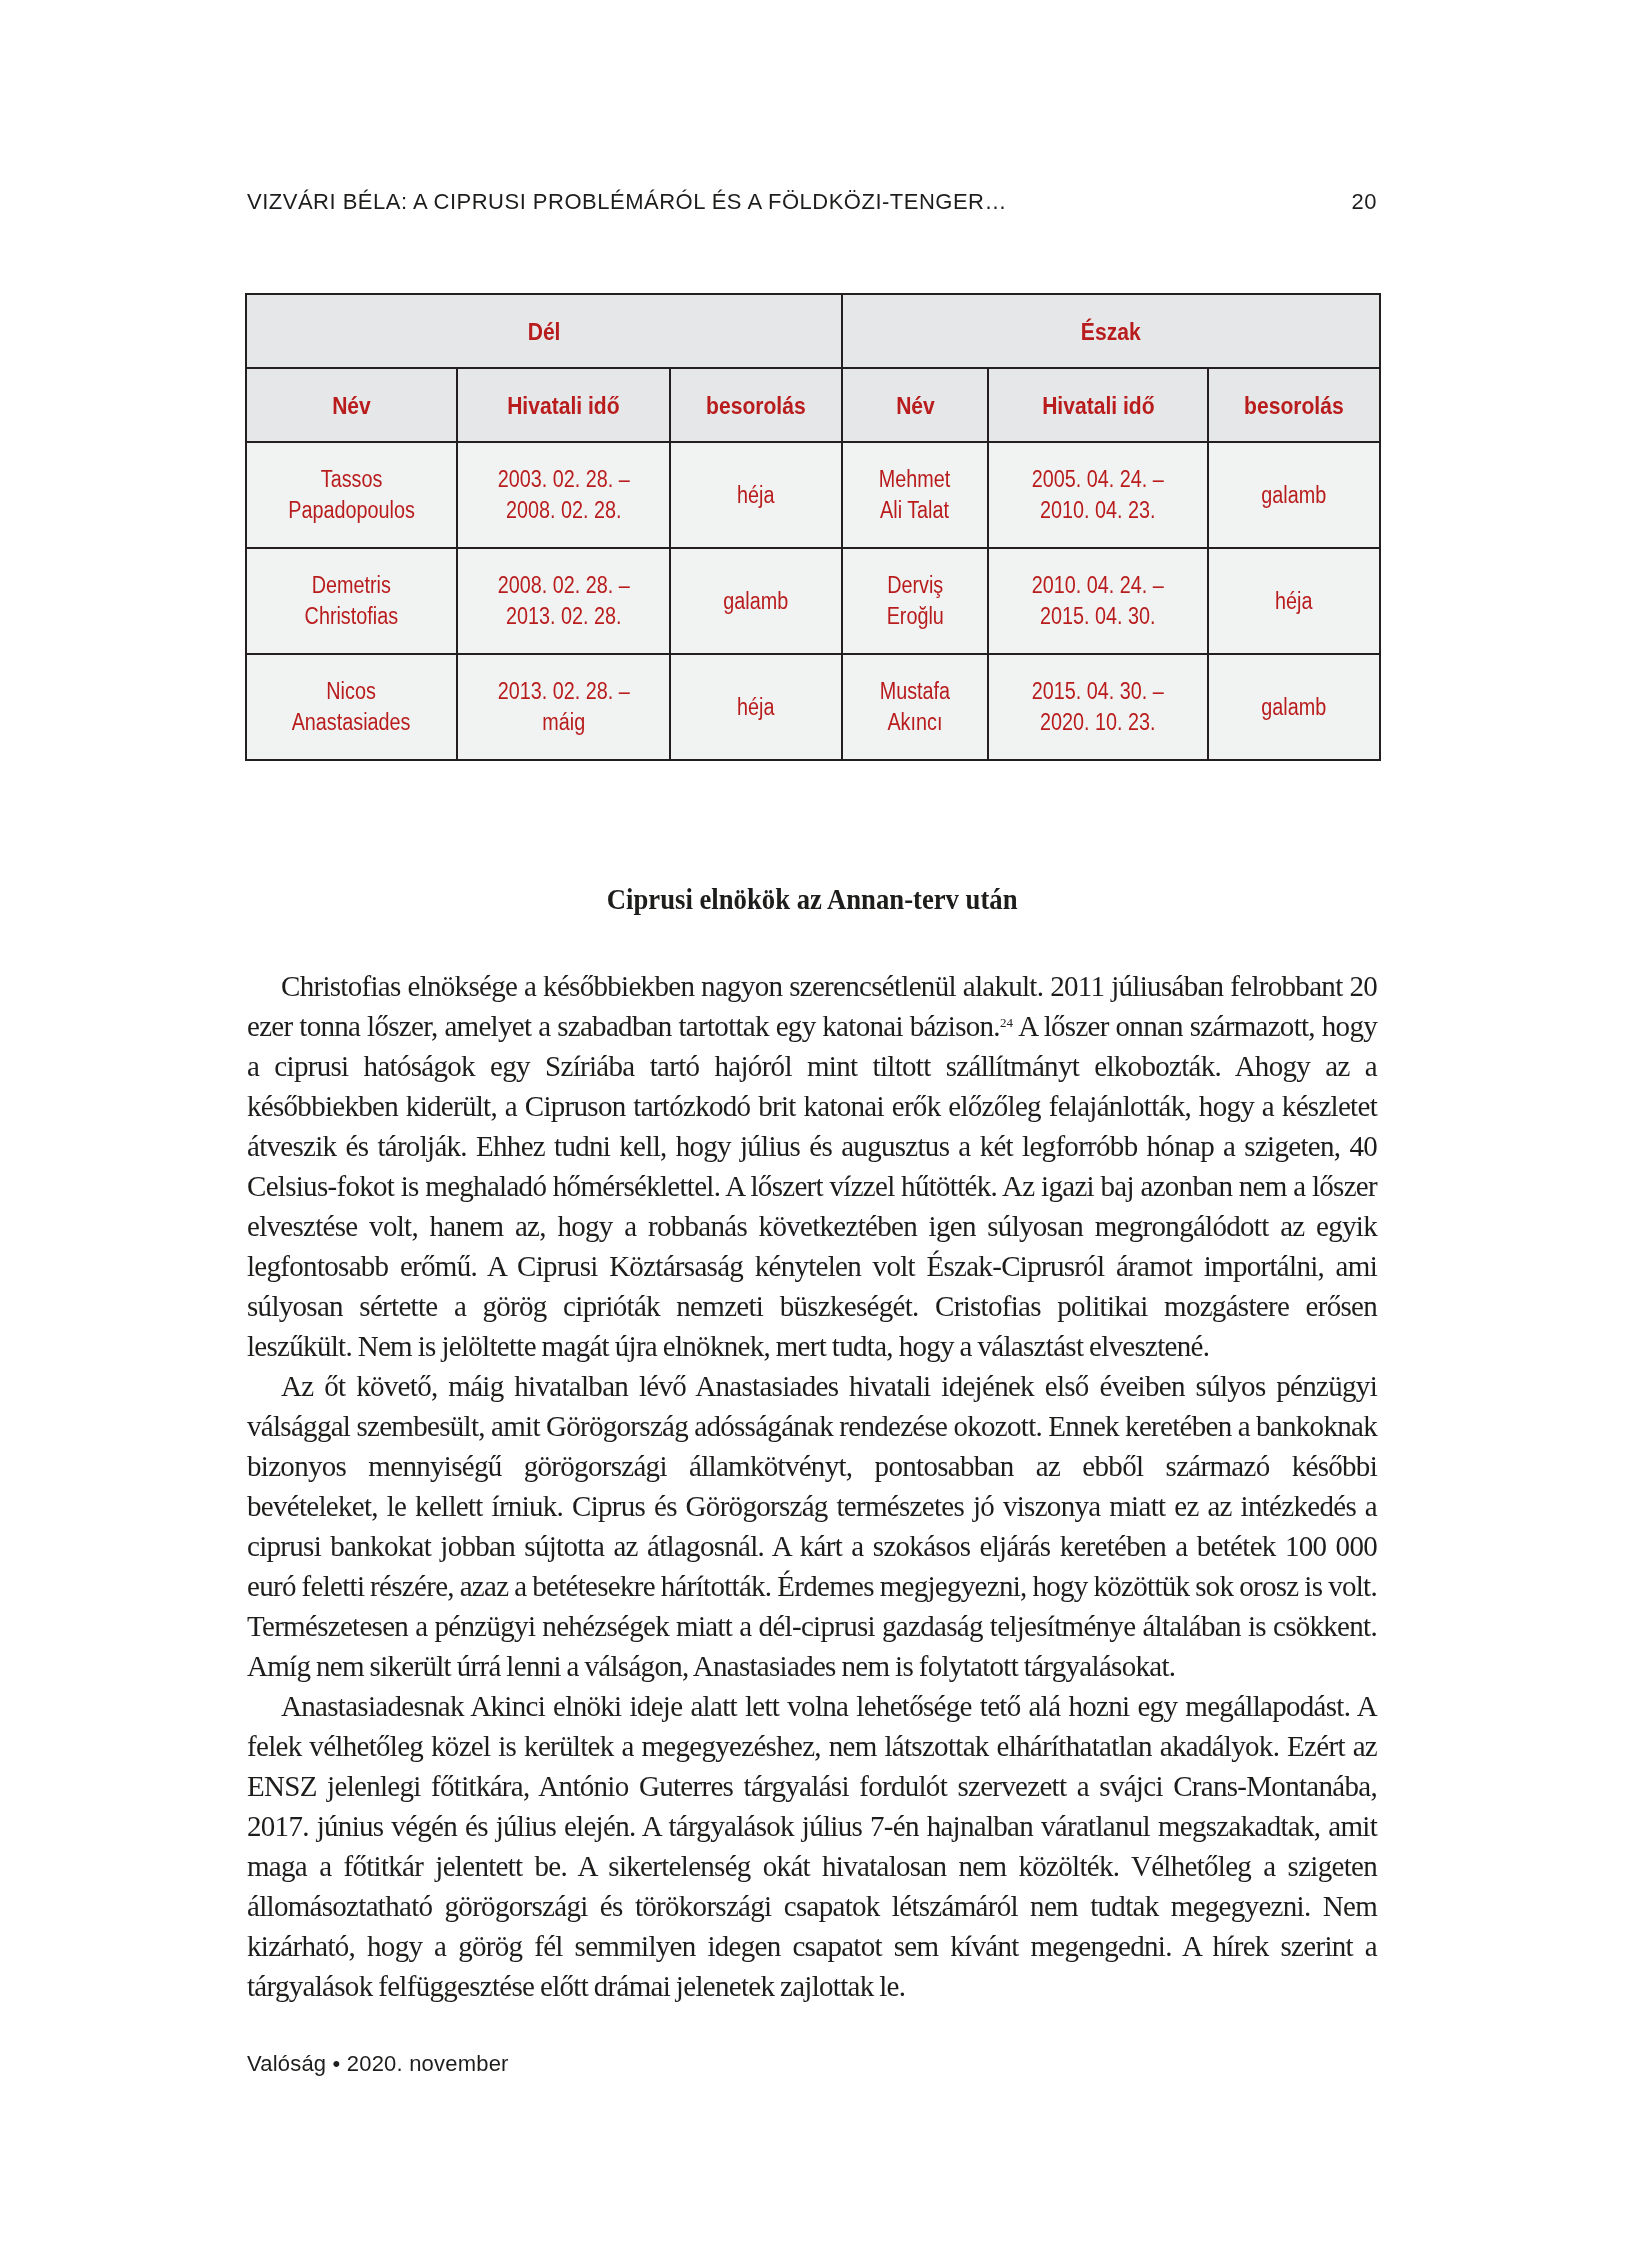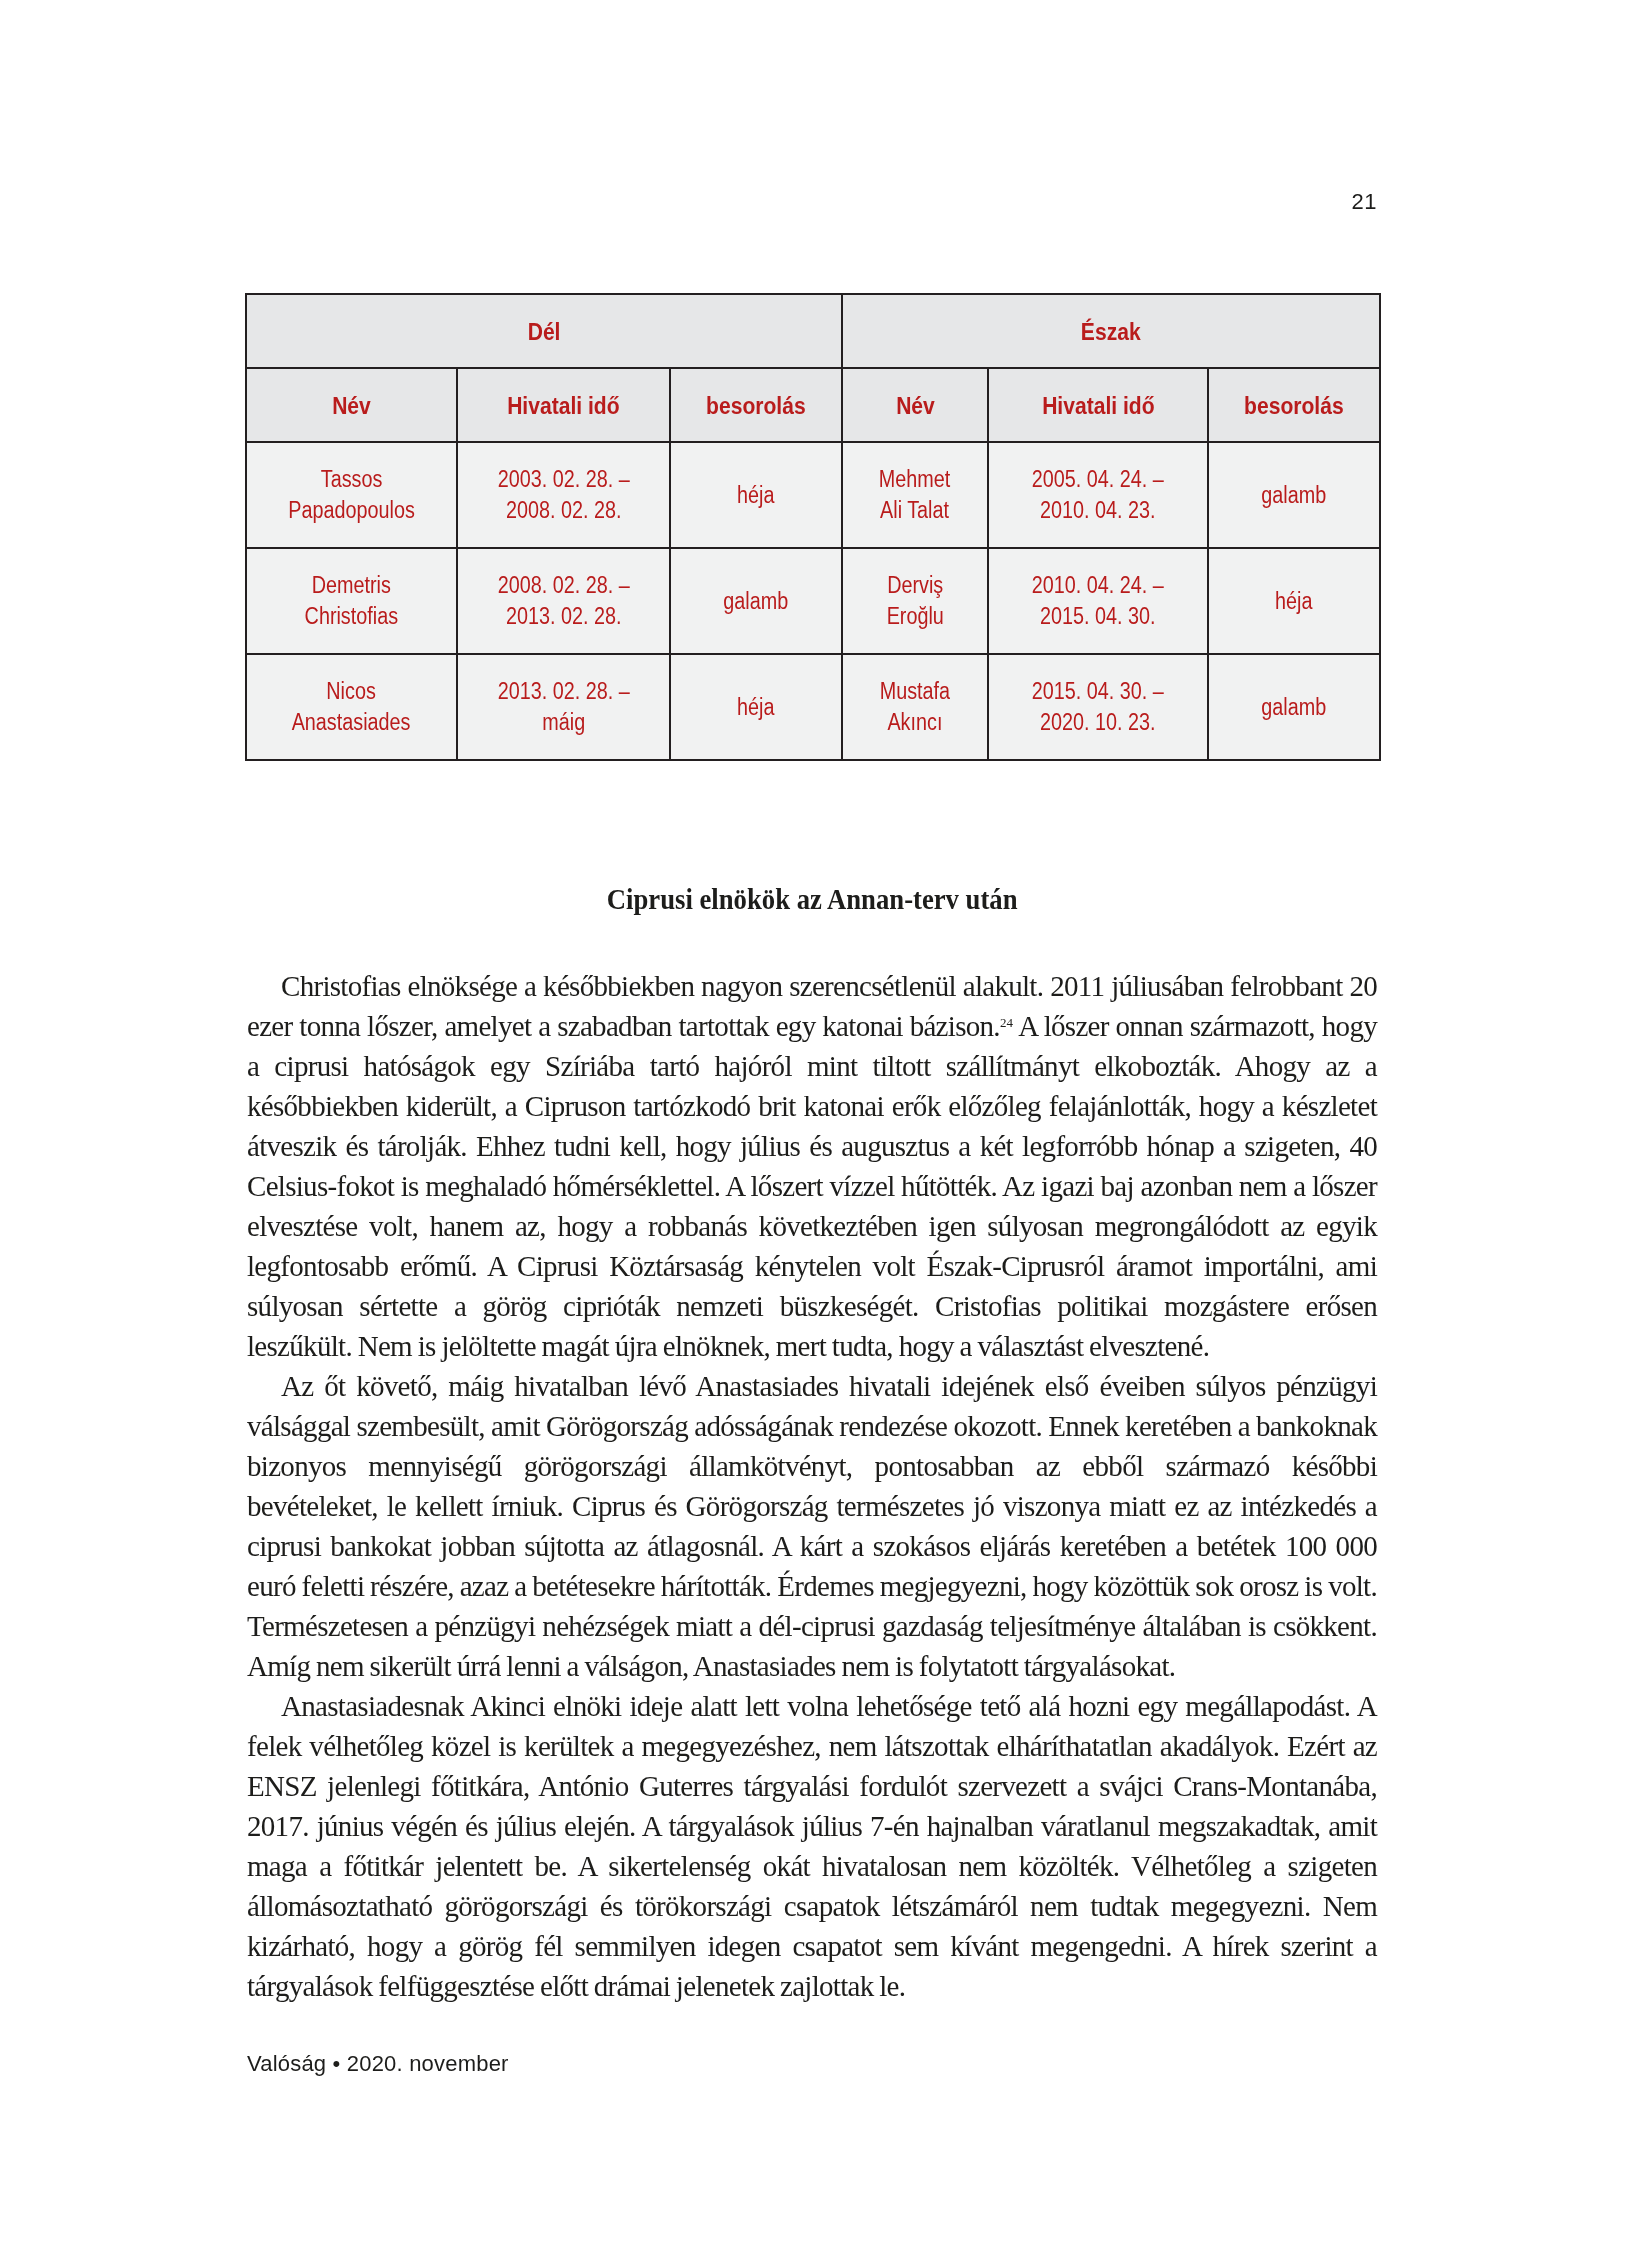--- a/index.html
+++ b/index.html
@@ -44,21 +44,22 @@
 
   .footer {
     position:absolute; left:247px; top:2051px;
     font-family:"Liberation Sans", sans-serif; font-size:22px; letter-spacing:0.2px;
   }
 </style>
 </head>
 <body>
 
 <div class="running-head">
-  <span class="page">21</span>
+  <span class="title">VIZVÁRI BÉLA: A CIPRUSI PROBLÉMÁRÓL ÉS A FÖLDKÖZI-TENGER…</span>
+  <span class="page">20</span>
 </div>
 
 <table class="presidents">
   <colgroup>
     <col style="width:211px">
       <col style="width:213px">
       <col style="width:172px">
     <col style="width:146px">
       <col style="width:220px">
       <col style="width:172px">

